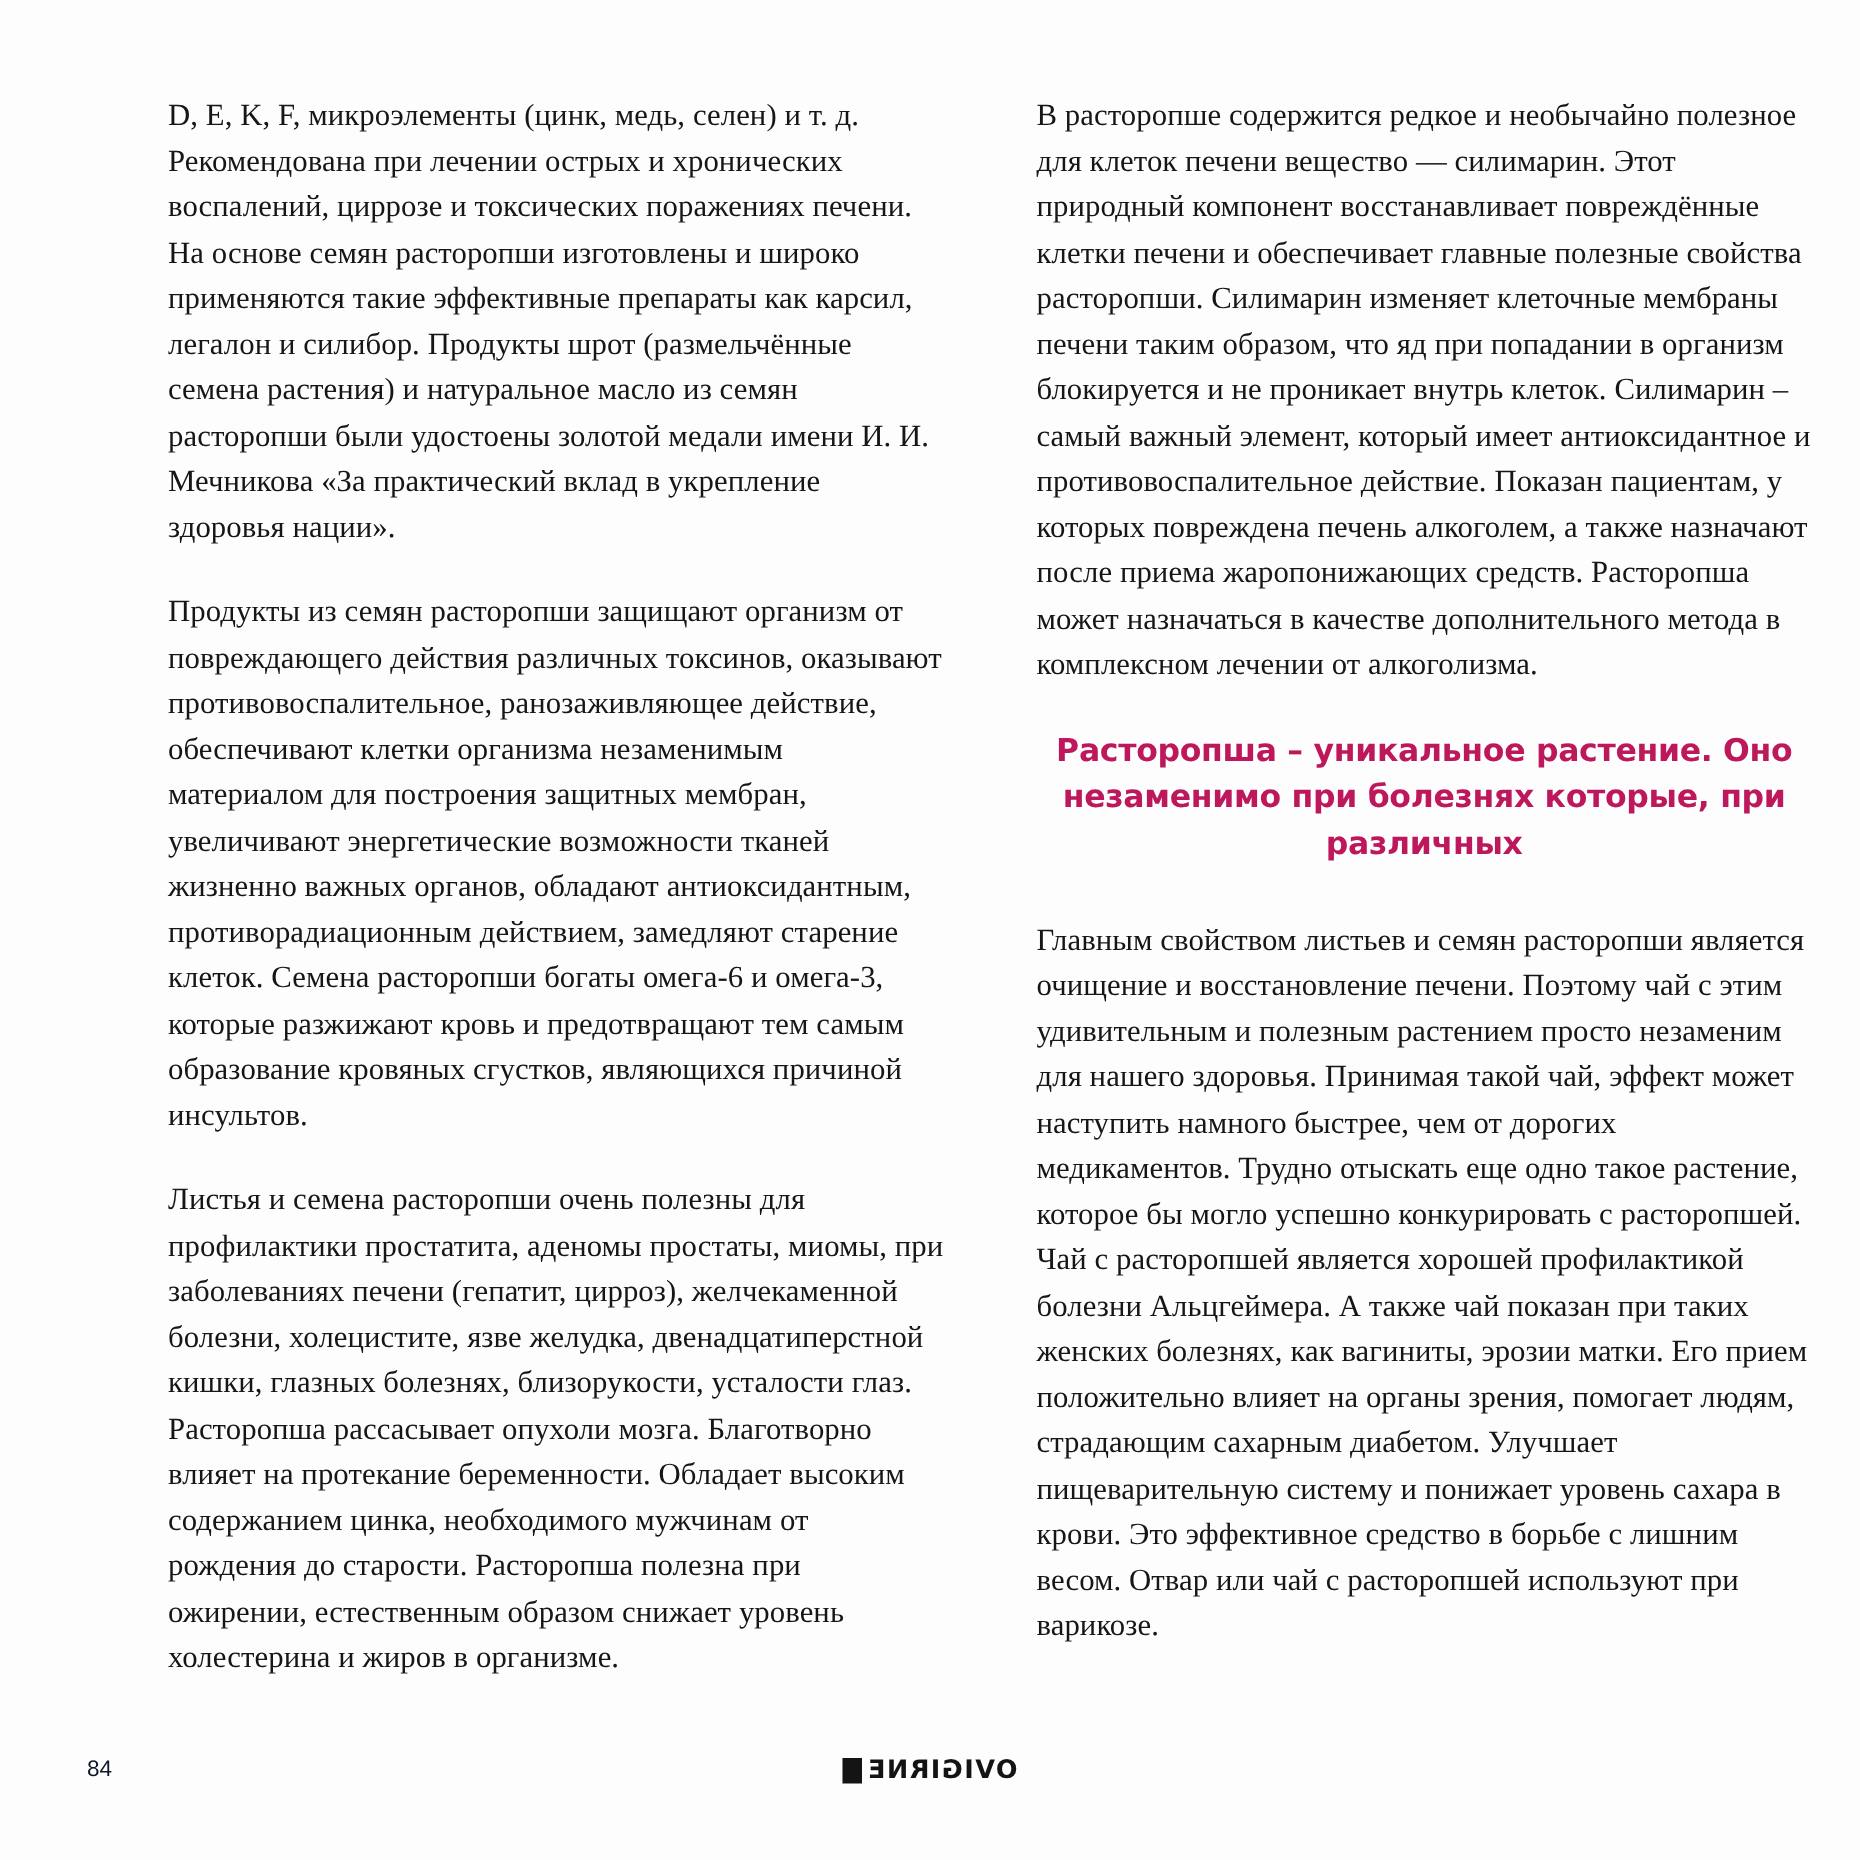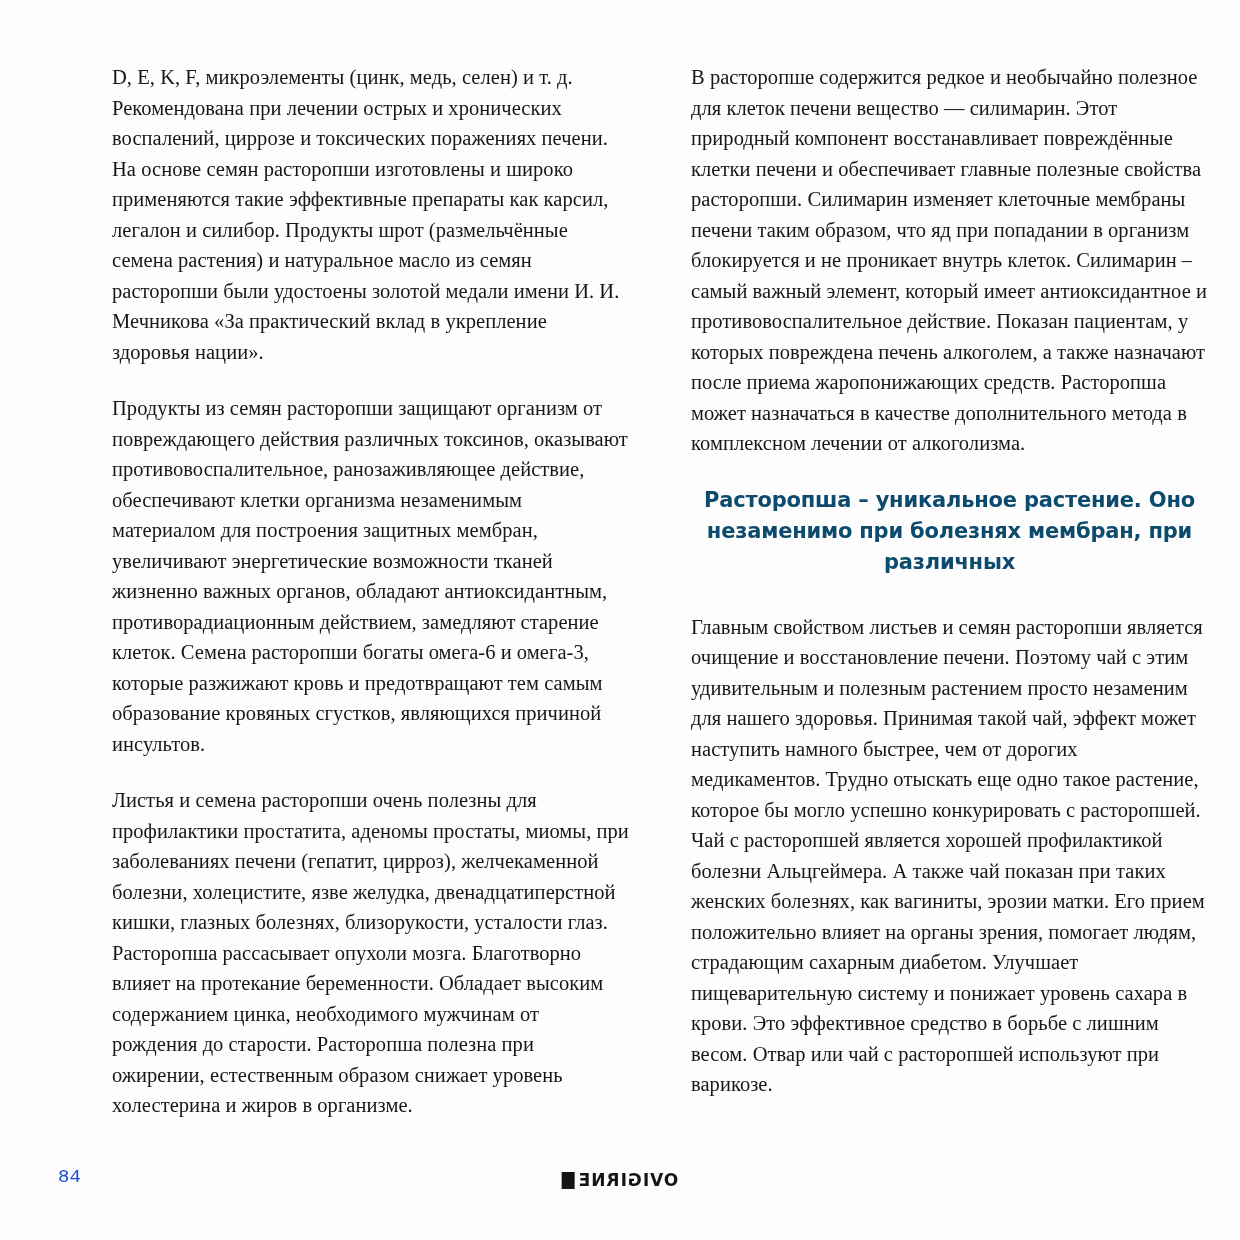--- a/index.html
+++ b/index.html
@@ -39,21 +39,21 @@
     line-height: 30.5px;
     color: #161616;
     text-align: left;
     letter-spacing: 0.05px;
   }
   p.body-par:last-child {
     margin-bottom: 0;
   }
   .callout {
     margin: 26px 0 34px 0;
-    color: #0c4a6e;
+    color: #be185d;
     font-family: "DejaVu Sans", sans-serif;
     font-size: 21px;
     line-height: 31px;
     font-weight: 700;
     text-align: center;
     letter-spacing: -0.2px;
   }
   .callout .line {
     display: block;
   }
@@ -61,23 +61,23 @@
     position: absolute;
     left: 0;
     right: 0;
     bottom: 52px;
     height: 24px;
   }
   .page-number {
     position: absolute;
     left: 58px;
     bottom: 0;
-    font-family: Liberation Mono, monospace;
-    font-size: 19px;
-    color: #1d4ed8;
+    font-family: Liberation Sans, sans-serif;
+    font-size: 15px;
+    color: #0f172a;
   }
   .logo {
     position: absolute;
     left: 50%;
     transform: translateX(-50%);
     bottom: -2px;
     display: flex;
     align-items: center;
     gap: 3px;
   }
@@ -108,21 +108,21 @@
       <p class="body-par">D, E, K, F, микроэлементы  (цинк, медь, селен) и т. д. Рекомендована при лечении острых и хронических воспалений, циррозе и токсических поражениях печени. На основе семян расторопши изготовлены и широко применяются такие эффективные препараты как карсил, легалон и силибор. Продукты  шрот (размельчённые семена растения) и натуральное масло из семян расторопши были удостоены золотой медали имени И. И. Мечникова «За практический вклад в укрепление здоровья нации».</p>
       <p class="body-par">Продукты из семян расторопши защищают организм от повреждающего действия различных токсинов, оказывают противовоспалительное, ранозаживляющее действие, обеспечивают клетки организма незаменимым материалом для построения защитных мембран, увеличивают энергетические возможности тканей жизненно важных органов, обладают антиоксидантным, противорадиационным действием, замедляют старение клеток. Семена расторопши богаты омега-6 и омега-3, которые разжижают кровь и предотвращают тем самым образование кровяных сгустков, являющихся причиной инсультов.</p>
       <p class="body-par">Листья и семена расторопши очень полезны для профилактики простатита, аденомы простаты, миомы, при заболеваниях печени (гепатит, цирроз), желчекаменной болезни, холецистите, язве желудка, двенадцатиперстной кишки, глазных болезнях, близорукости,  усталости глаз. Расторопша рассасывает опухоли мозга.  Благотворно влияет на протекание беременности. Обладает высоким содержанием цинка, необходимого мужчинам от рождения до старости. Расторопша полезна при ожирении, естественным образом  снижает уровень  холестерина и жиров в организме.</p>
     </div>
 
     <div class="col">
       <p class="body-par">В расторопше содержится редкое и необычайно полезное для клеток печени вещество — силимарин. Этот природный компонент восстанавливает повреждённые клетки печени и обеспечивает главные полезные свойства расторопши. Силимарин изменяет клеточные мембраны печени таким образом, что яд при попадании в организм блокируется и не проникает внутрь клеток. Силимарин – самый важный элемент, который имеет антиоксидантное и противовоспалительное действие. Показан пациентам, у которых повреждена печень алкоголем, а также назначают после приема жаропонижающих средств. Расторопша может назначаться в качестве дополнительного метода в комплексном лечении от алкоголизма.</p>
 
       <div class="callout">
         <span class="line">Расторопша – уникальное растение. Оно</span>
-        <span class="line">незаменимо при болезнях мембран, при различных</span>
+        <span class="line">незаменимо при болезнях которые, при различных</span>
       </div>
 
       <p class="body-par">Главным свойством листьев и семян расторопши является очищение и восстановление печени. Поэтому чай с этим удивительным и полезным растением просто незаменим для нашего здоровья. Принимая такой чай, эффект может наступить намного быстрее, чем от дорогих медикаментов. Трудно отыскать еще одно такое растение, которое бы могло успешно конкурировать с расторопшей. Чай с расторопшей является хорошей профилактикой болезни Альцгеймера. А также чай показан при таких женских болезнях, как вагиниты, эрозии матки. Его прием положительно влияет на органы зрения, помогает людям, страдающим сахарным диабетом. Улучшает пищеварительную систему и понижает уровень сахара в крови. Это эффективное средство в борьбе с лишним весом. Отвар или чай с расторопшей используют при варикозе.</p>
     </div>
 
   </div>
 
   <div class="footer">
     <div class="page-number">84</div>
     <div class="logo">

